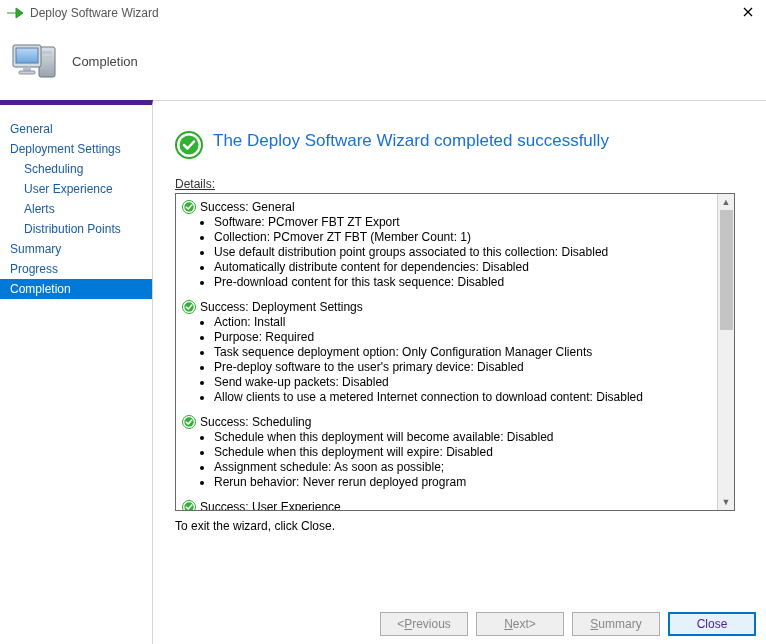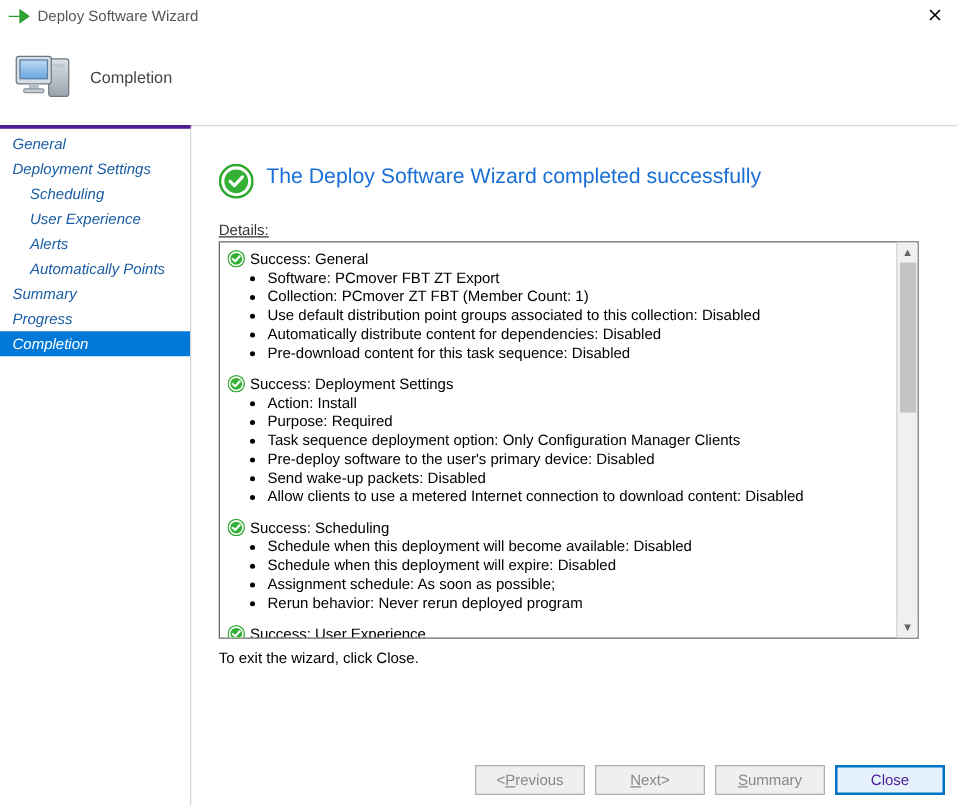--- a/index.html
+++ b/index.html
@@ -55,23 +55,22 @@
   }
 
   
   .body {
     display: flex;
     height: calc(644px - 26px - 74px);
   }
   .sidebar {
     width: 152px;
     border-right: 1px solid #d6d6d6;
-    border-top: 3px solid #4c1d95;
-    padding-top: 2px;
-    font-style: italic;
+    border-top: 5px solid #4c1d95;
+    padding-top: 14px;
   }
   .sidebar .navitem {
     padding: 3px 10px;
     color: #1a5ca3;
     cursor: pointer;
   }
   .sidebar .navsub {
     padding: 3px 10px 3px 24px;
     color: #1a5ca3;
     cursor: pointer;
@@ -242,21 +241,21 @@
 </div>
 
 <div class="body">
 
   <div class="sidebar" id="sidebar">
       <div class="navitem">General</div>
       <div class="navitem">Deployment Settings</div>
       <div class="navsub">Scheduling</div>
       <div class="navsub">User Experience</div>
       <div class="navsub">Alerts</div>
-      <div class="navsub">Automatically Points</div>
+      <div class="navsub">Distribution Points</div>
       <div class="navitem">Summary</div>
       <div class="navitem">Progress</div>
       <div class="navitem selected">Completion</div>
     </div>
 
   <div class="main">
     <div class="success-head">
       <span class="check-big">
         <svg viewBox="0 0 28 28" width="28" height="28">
           <circle cx="14" cy="14" r="13" fill="#ffffff" stroke="#2da82d" stroke-width="2"></circle>

